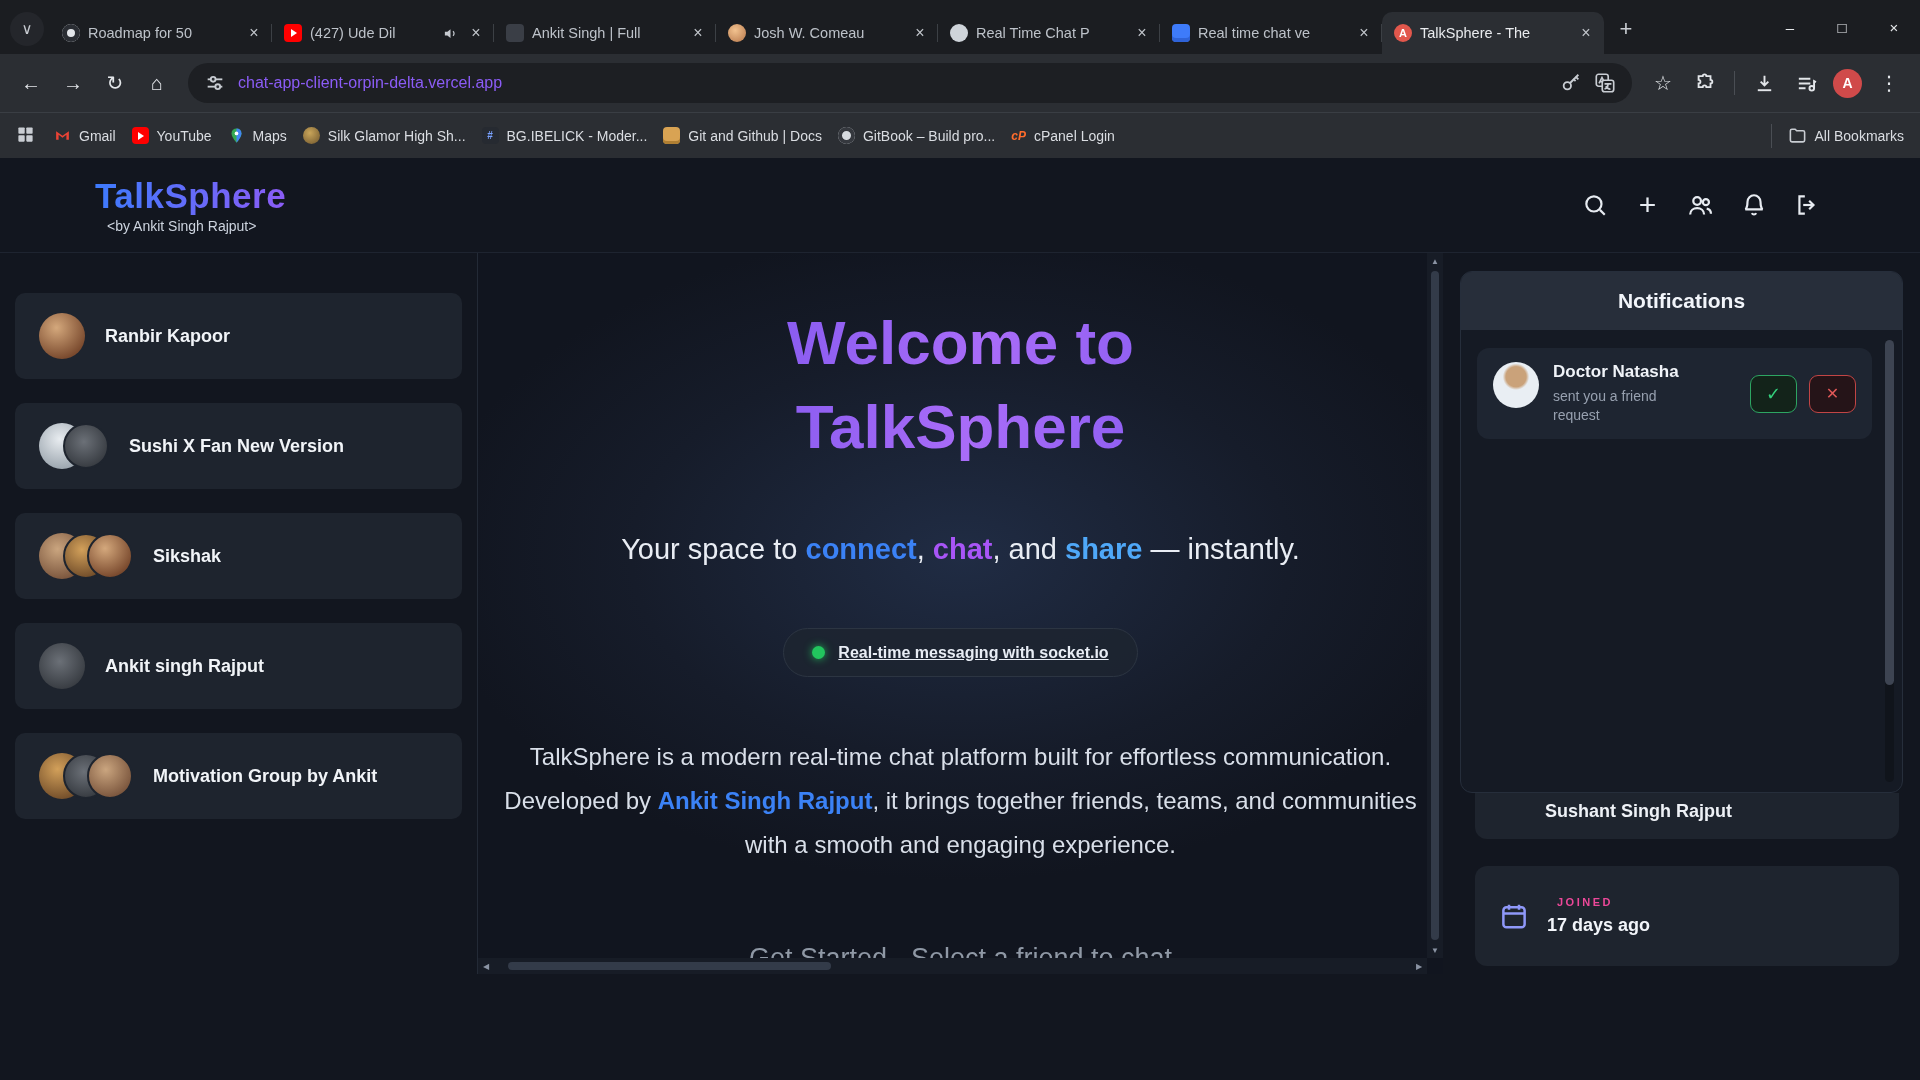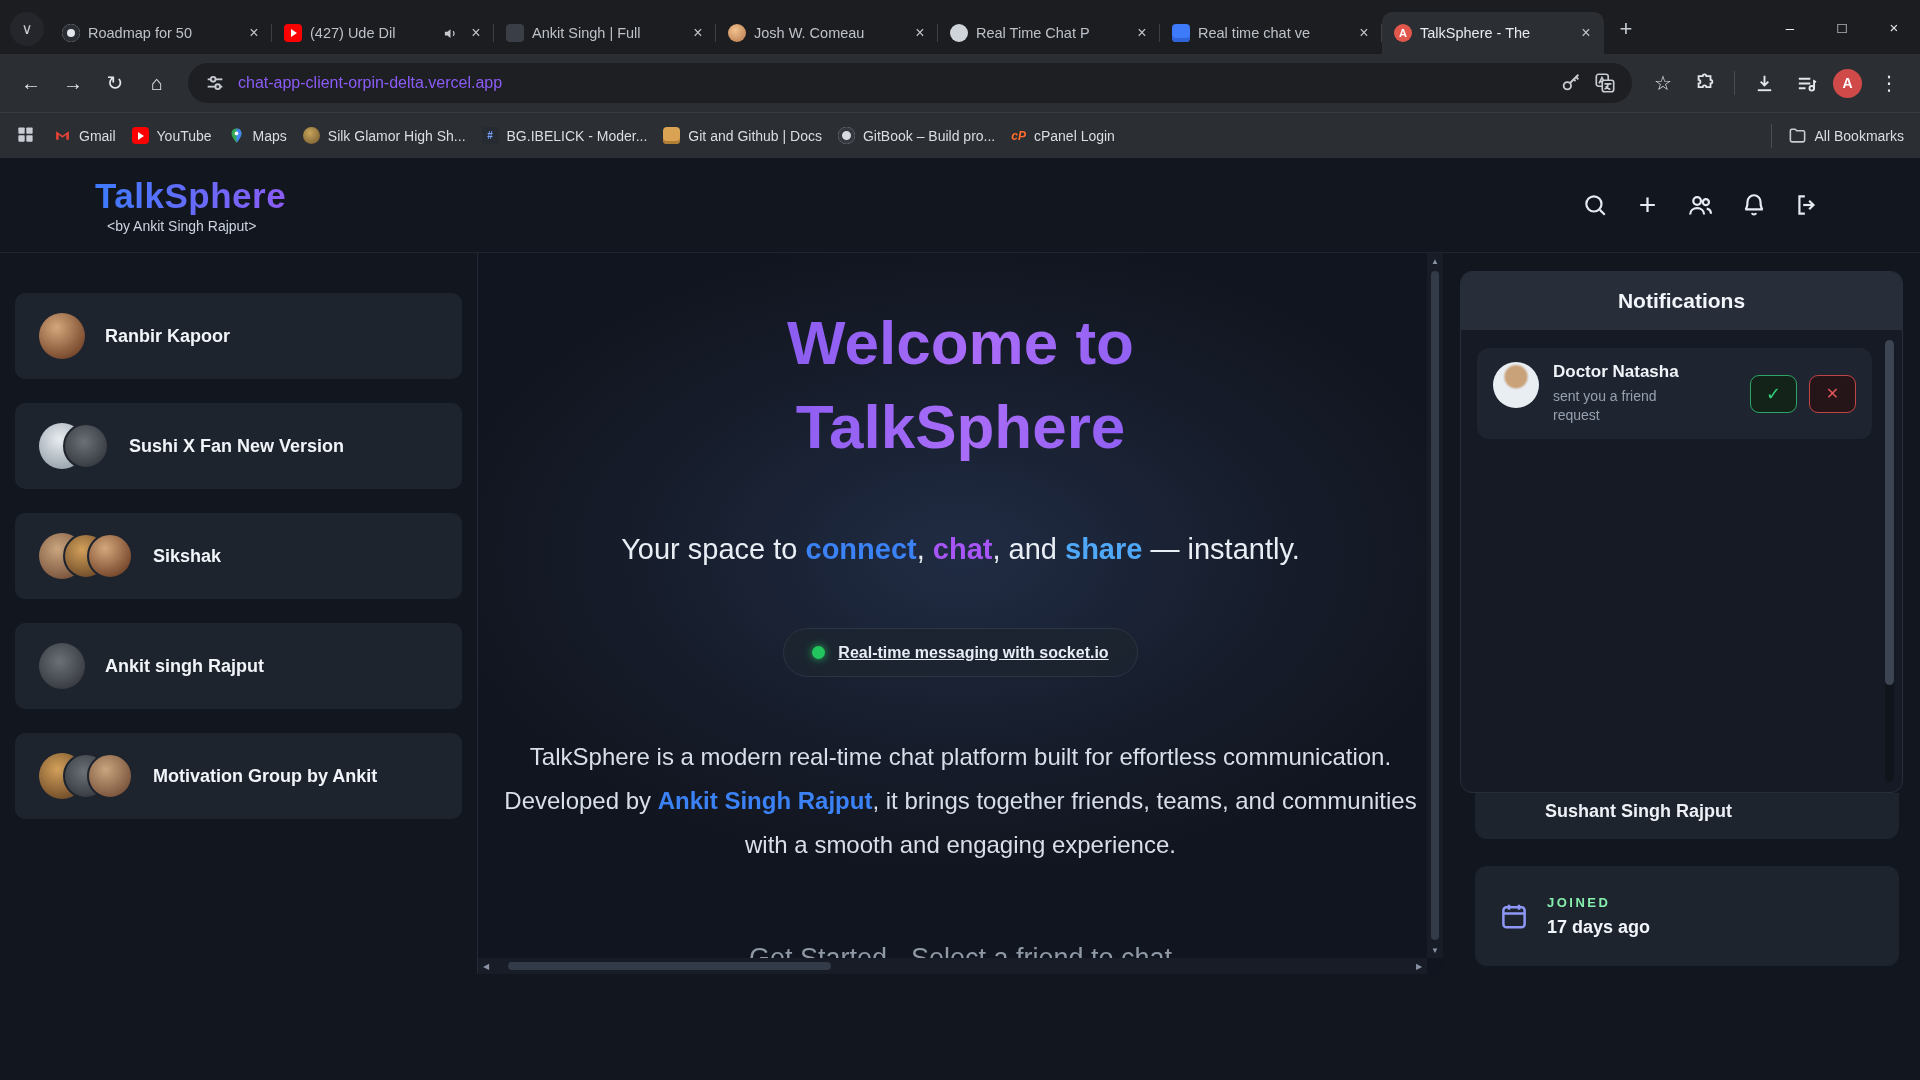--- a/index.html
+++ b/index.html
@@ -110,21 +110,21 @@
   .btn-accept { width:47px; height:38px; border-radius:9px; background:#13231a; border:1.5px solid #2da562; color:#34d07c; font-size:18px; display:flex; align-items:center; justify-content:center; }
   .btn-decline { width:47px; height:38px; border-radius:9px; background:#251418; border:1.5px solid #c24545; color:#e05858; font-size:16px; display:flex; align-items:center; justify-content:center; }
   .panel-scrollbar { position:absolute; top:10px; right:8px; bottom:10px; width:9px; background:#10141b; border-radius:5px; }
   .panel-thumb { width:9px; height:345px; background:#3d4452; border-radius:5px; }
 
   .profile-card { position:absolute; top:540px; left:32px; width:424px; height:46px; background:#1e242e; border-radius:0 0 12px 12px;
                   padding:8px 0 0 70px; color:#eef1f6; font-size:18px; font-weight:600; z-index:1; }
   .joined-card { position:absolute; top:613px; left:32px; width:424px; height:100px; background:#1e242e; border-radius:12px;
                  display:flex; align-items:center; padding:0 24px; gap:18px; }
   .cal-icon { width:30px; height:30px; color:#8f98f9; flex-shrink:0; }
-  .joined-label { font-size:13px; letter-spacing:2.5px; color:#86efac; font-weight:700; }
+  .joined-label { font-size:11px; letter-spacing:2.5px; color:#ec4899; font-weight:700;margin-left:10px; }
   .joined-value { font-size:18px; color:#f2f5fa; font-weight:700; margin-top:7px; }
 
   svg { display:block; }
 </style>
 </head>
 <body>
 
 <div>
   <div class="tabstrip">
     <div class="tab-search-btn">

